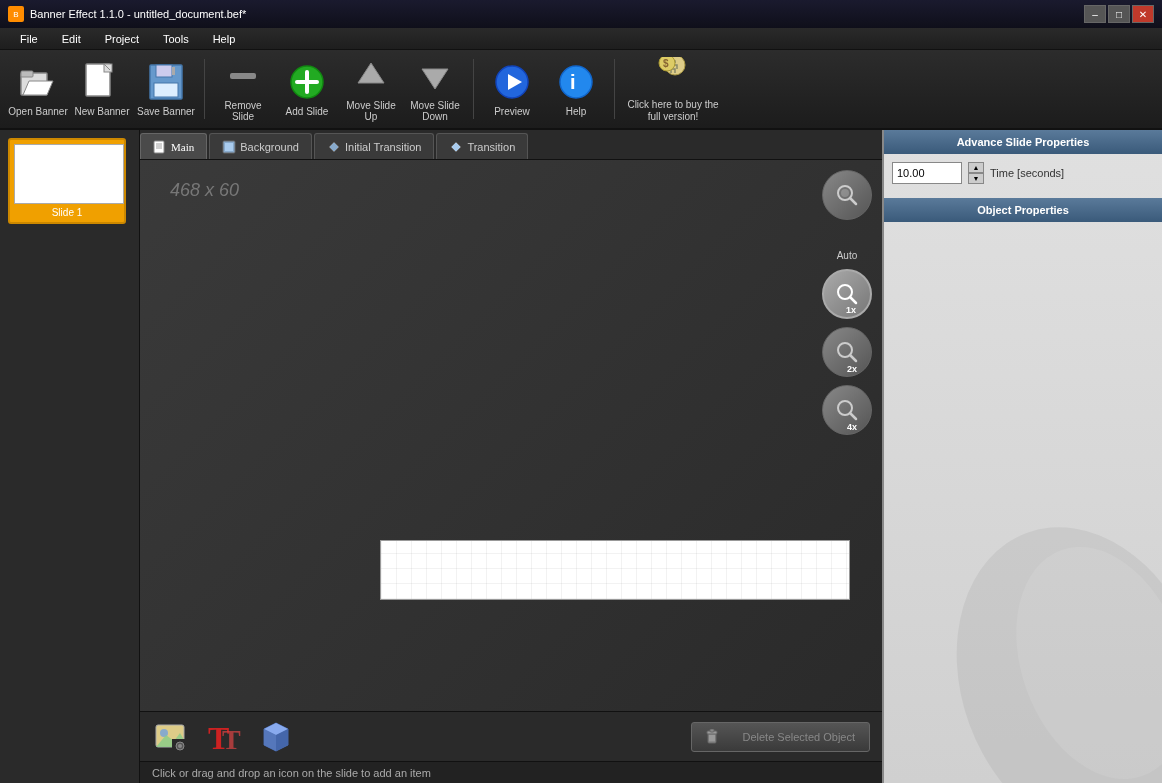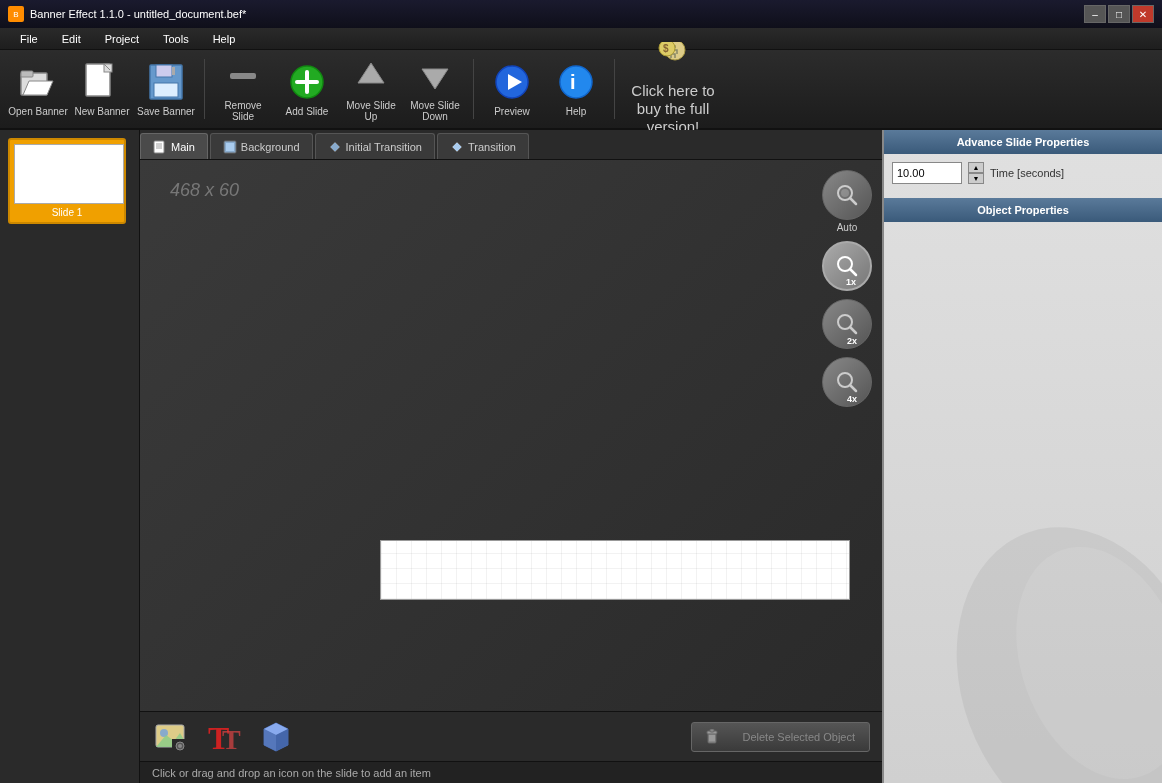--- a/index.html
+++ b/index.html
@@ -129,20 +129,21 @@
       font-size: 11px;
       cursor: pointer;
       gap: 4px;
       margin-right: 2px;
       border-radius: 3px 3px 0 0;
     }
     .tab.active {
       background: #4a4a4a;
       color: white;
       border-color: #666;
+      font-family: Liberation Serif, serif;
     }
     .tab-icon { width: 14px; height: 14px; display: inline-flex; align-items: center; justify-content: center; }
 
     
     #canvas-area {
       flex: 1;
       position: relative;
       background: linear-gradient(135deg, #3a3a3a 0%, #2a2a2a 100%);
       overflow: hidden;
     }
@@ -418,21 +419,21 @@
 
   <div class="tool-btn" style="width: 100px;">
     <div class="icon">
       <svg width="40" height="36" viewBox="0 0 40 36">
         <circle cx="22" cy="8" r="10" fill="#ddcc88" stroke="#aa9944" stroke-width="1"></circle>
         <path d="M18,6 L18,4 L22,4 L22,6 M16,12 L16,8 L24,8 L24,12 M18,16 L18,12 L22,12 L22,16" fill="none" stroke="#888866" stroke-width="1.5"></path>
         <circle cx="14" cy="6" r="8" fill="#ddcc66" stroke="#aa9933" stroke-width="1"></circle>
         <text x="10" y="10" font-size="10" fill="#886633" font-weight="bold">$</text>
       </svg>
     </div>
-    <span style="font-size:15px; white-space:normal; text-align:center; line-height:1.2;">Click here to buy the full version!</span>
+    <span style="font-size:10px; white-space:normal; text-align:center; line-height:1.2;">Click here to buy the full version!</span>
   </div>
 </div>
 
 <div id="main-layout">
 
   <div id="slide-panel">
     <div class="slide-thumb">
       <div class="slide-thumb-inner">
         <svg width="110" height="60" viewBox="0 0 110 60">
           <rect width="110" height="60" fill="white"></rect>
@@ -484,21 +485,21 @@
       </div>
     </div>
 
     <div id="canvas-area">
       <div class="canvas-size-label">468 x 60</div>
 
       <div class="banner-canvas"></div>
 
       <div id="zoom-controls">
 
-        <div style="display:flex;flex-direction:column;align-items:center;">
+        <div style="display:flex;flex-direction:column;align-items:center;gap:28px;">
           <div class="zoom-btn">
             <svg class="magnify-icon" viewBox="0 0 22 22">
               <circle cx="9" cy="9" r="7" fill="none" stroke="#ccc" stroke-width="2"></circle>
               <line x1="14" y1="14" x2="20" y2="20" stroke="#ccc" stroke-width="2.5" stroke-linecap="round"></line>
               <circle cx="9" cy="9" r="4" fill="rgba(255,255,255,0.2)"></circle>
             </svg>
           </div>
           <span style="color:#ccc;font-size:10px;margin-top:2px;">Auto</span>
         </div>
 

